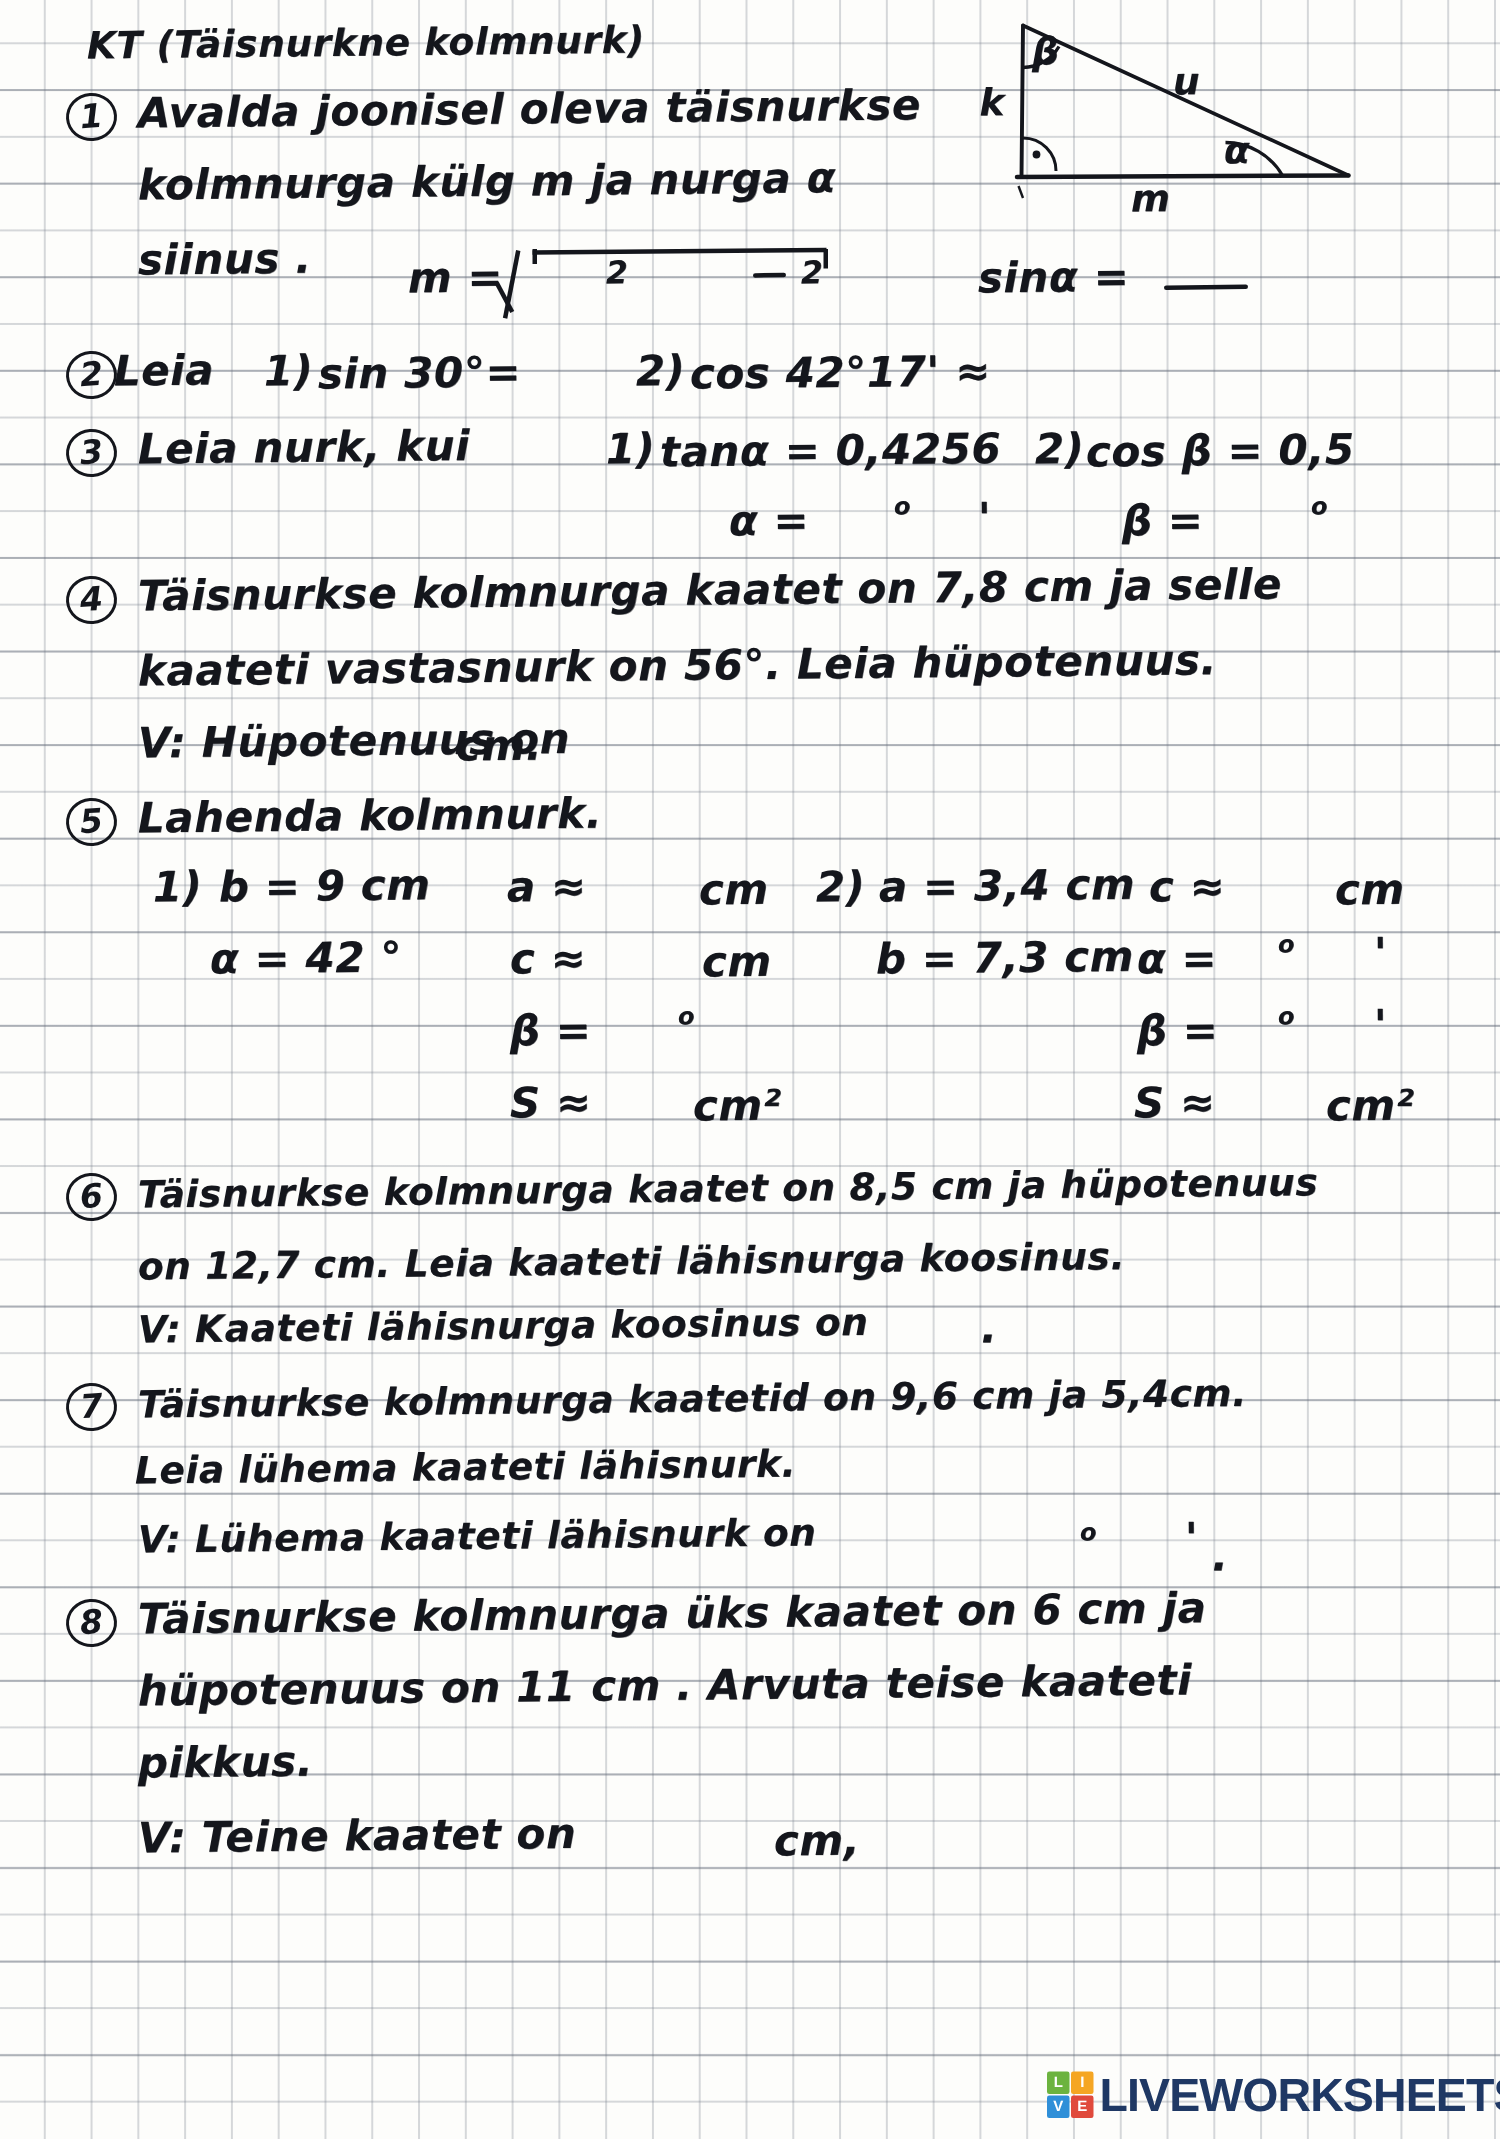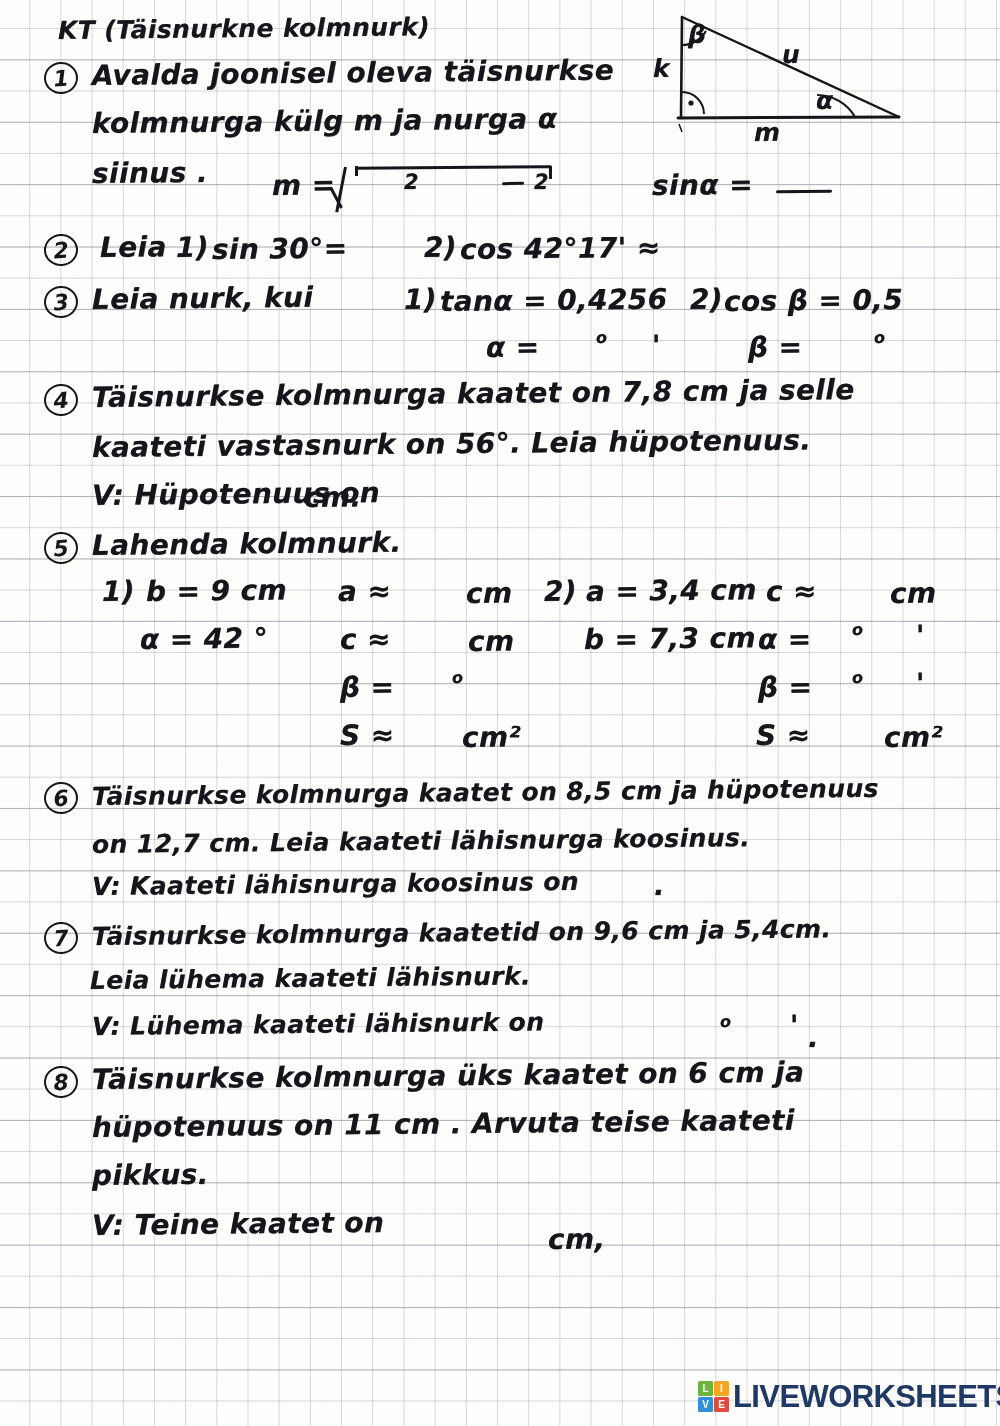--- a/index.html
+++ b/index.html
@@ -225,21 +225,21 @@
   </div>
   <div class="ink hw t-small" style="left:404px; top:172px; font-size:21px;">2</div>
   <div class="ink hw t-small" style="left:534px; top:172px; font-size:21px;">2</div>
 
   <div class="frac-bar" style="left:502px; top:182px; width:22px; height:2.6px;"></div>
 
   <div class="ink hw t-body" style="left:652px; top:172px;">sinα =</div>
   <div class="frac-bar" style="left:776px; top:190px; width:56px;"></div>
 
   <div class="num-circle" style="left:44px; top:234px;">2</div>
-  <div class="ink hw t-body" style="left:100px; top:234px;">Leia</div>
+  <div class="ink hw t-body" style="left:76px; top:234px;">Leia</div>
   <div class="ink hw t-body" style="left:176px; top:234px;">1)</div>
   <div class="ink hw t-body" style="left:212px; top:236px;">sin 30°=</div>
   <div class="ink hw t-body" style="left:424px; top:234px;">2)</div>
   <div class="ink hw t-body" style="left:460px; top:236px;">cos 42°17' ≈</div>
 
   <div class="num-circle" style="left:44px; top:286px;">3</div>
   <div class="ink hw t-body" style="left:92px; top:286px;">Leia nurk, kui</div>
   <div class="ink hw t-body" style="left:404px; top:286px;">1)</div>
   <div class="ink hw t-body" style="left:440px; top:288px;">tanα = 0,4256</div>
   <div class="ink hw t-body" style="left:690px; top:286px;">2)</div>
@@ -306,21 +306,21 @@
   <div class="ink hw t-small" style="left:92px; top:1014px; font-size:25px;">V: Lühema kaateti lähisnurk on</div>
   <div class="ink hw t-tiny" style="left:720px; top:1014px;">o</div>
   <div class="ink hw t-body" style="left:790px; top:1012px;">'</div>
   <div class="ink hw t-body" style="left:808px; top:1024px;">.</div>
 
   <div class="num-circle" style="left:44px; top:1066px;">8</div>
   <div class="ink hw t-body" style="left:92px; top:1066px;">Täisnurkse kolmnurga üks kaatet on 6 cm ja</div>
   <div class="ink hw t-body" style="left:92px; top:1114px;">hüpotenuus on 11 cm . Arvuta teise kaateti</div>
   <div class="ink hw t-body" style="left:92px; top:1162px;">pikkus.</div>
   <div class="ink hw t-body" style="left:92px; top:1212px;">V: Teine kaatet on</div>
-  <div class="ink hw t-body" style="left:548px; top:1214px;margin-top:12px;">cm,</div>
+  <div class="ink hw t-body" style="left:516px; top:1214px;">cm,</div>
 
   <div id="lw-logo">
     <div id="lw-tiles">
       <span class="tile-l">L</span>
       <span class="tile-i">I</span>
       <span class="tile-v">V</span>
       <span class="tile-e">E</span>
     </div>
     <div id="lw-wordmark">LIVEWORKSHEETS</div>
   </div>

